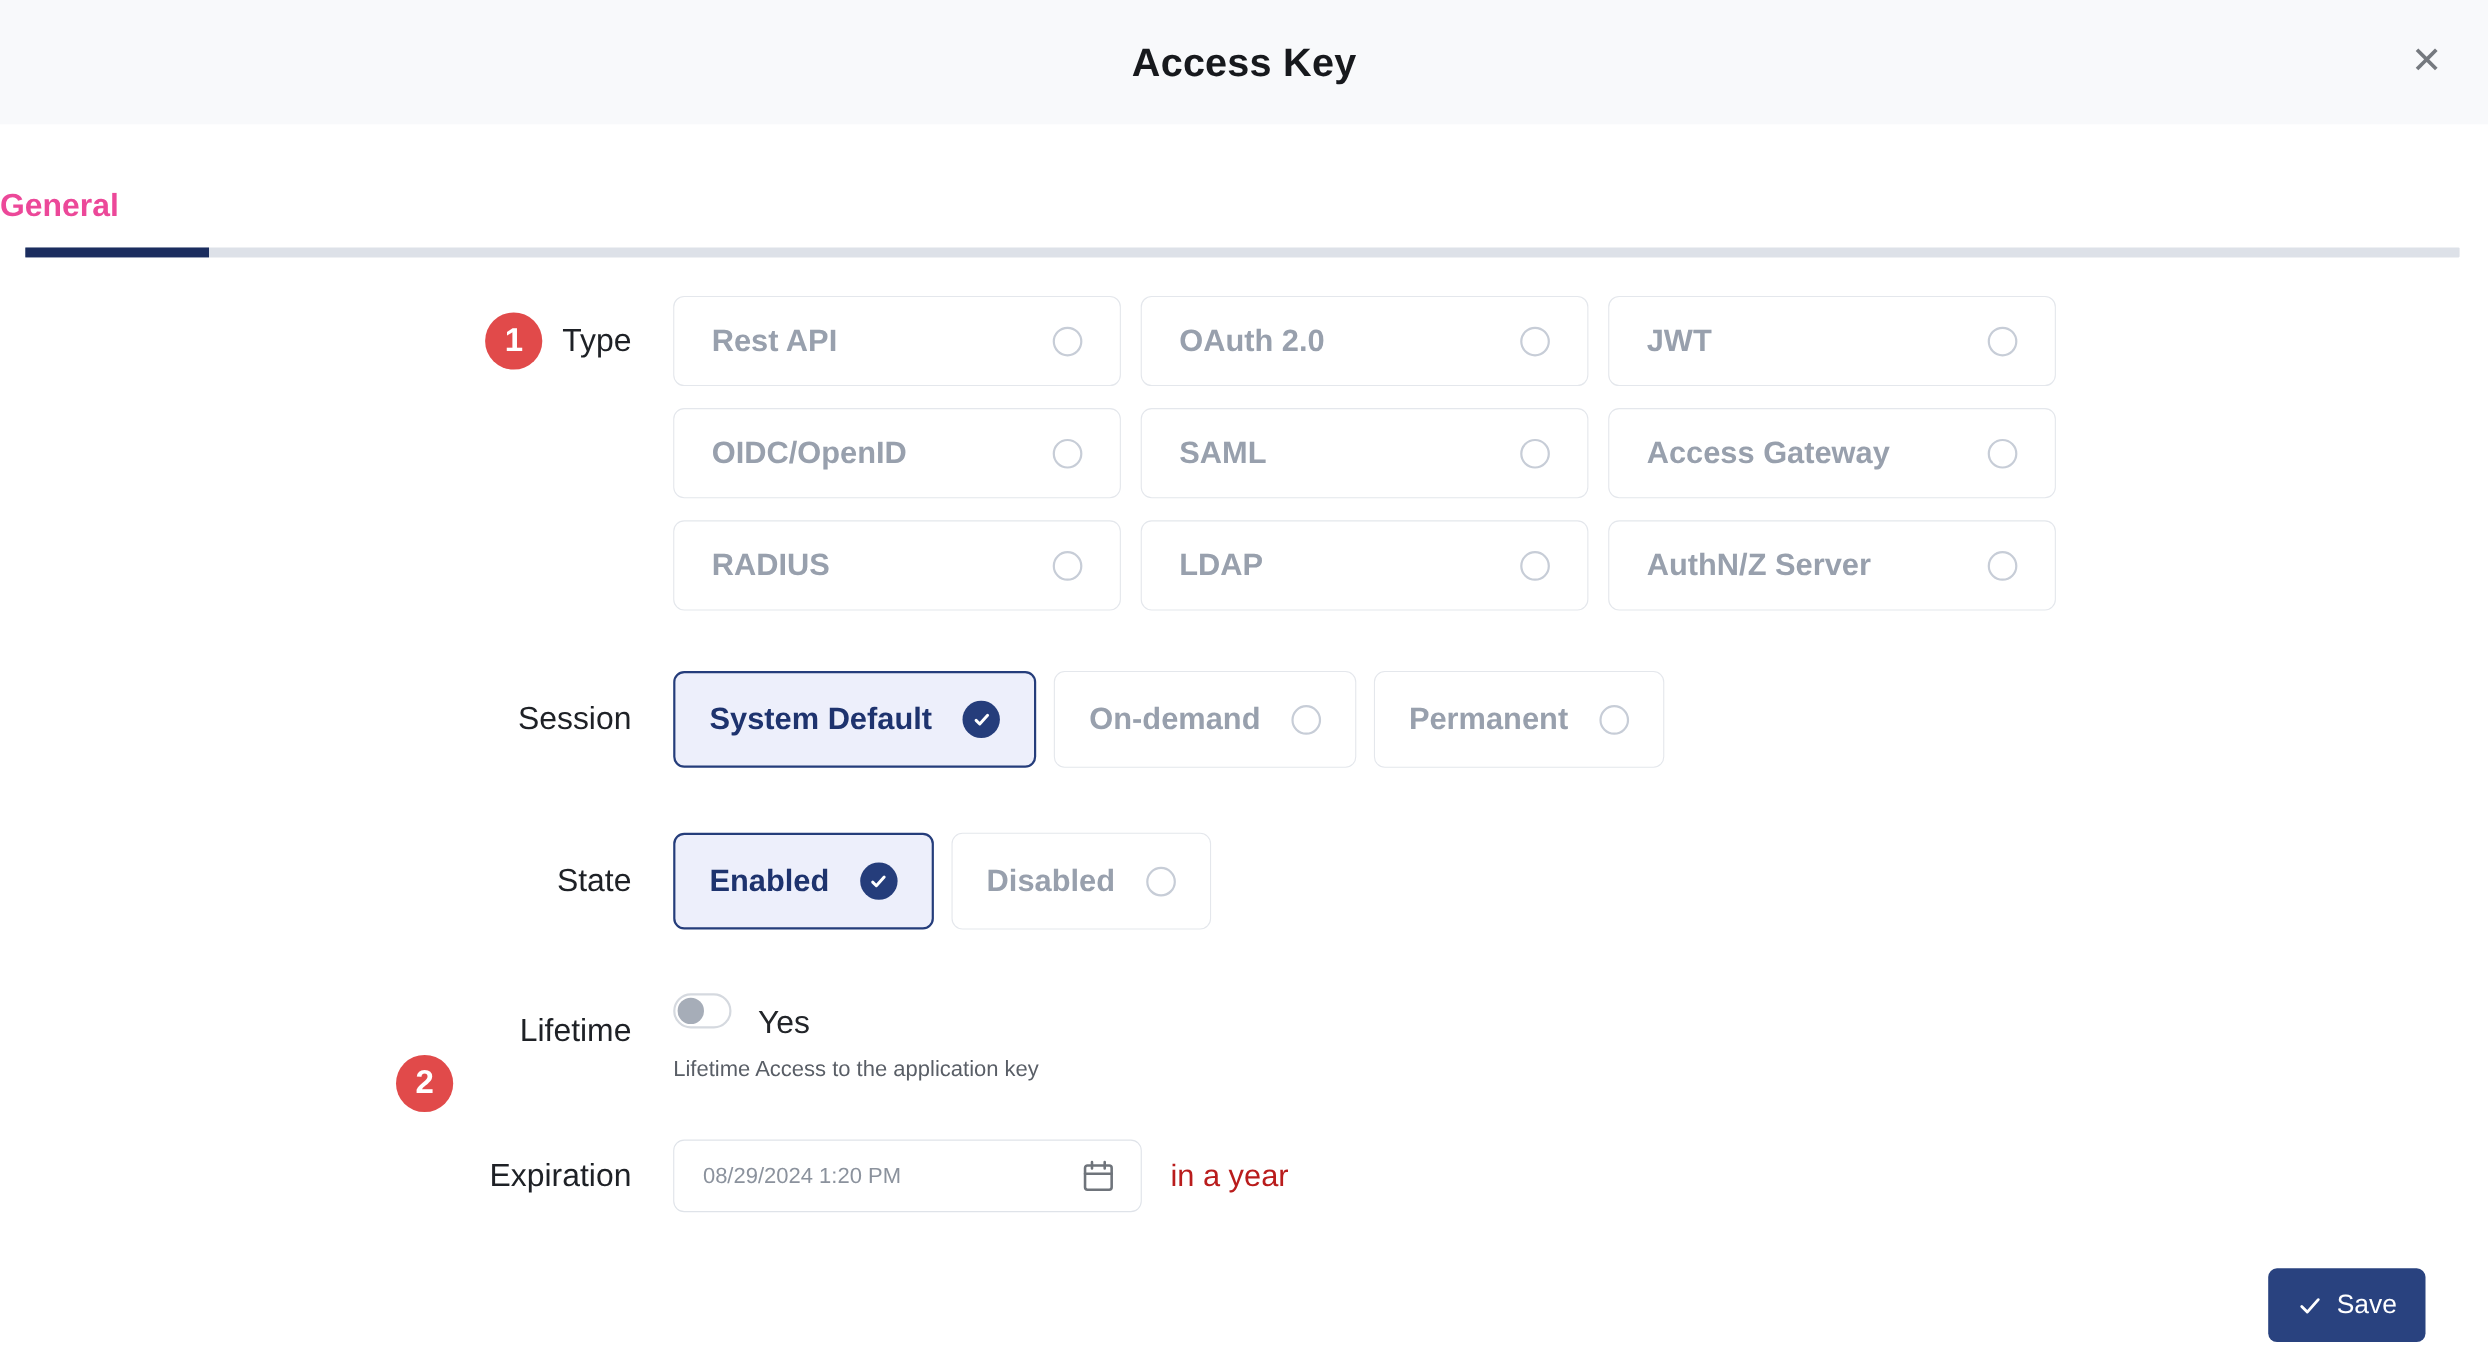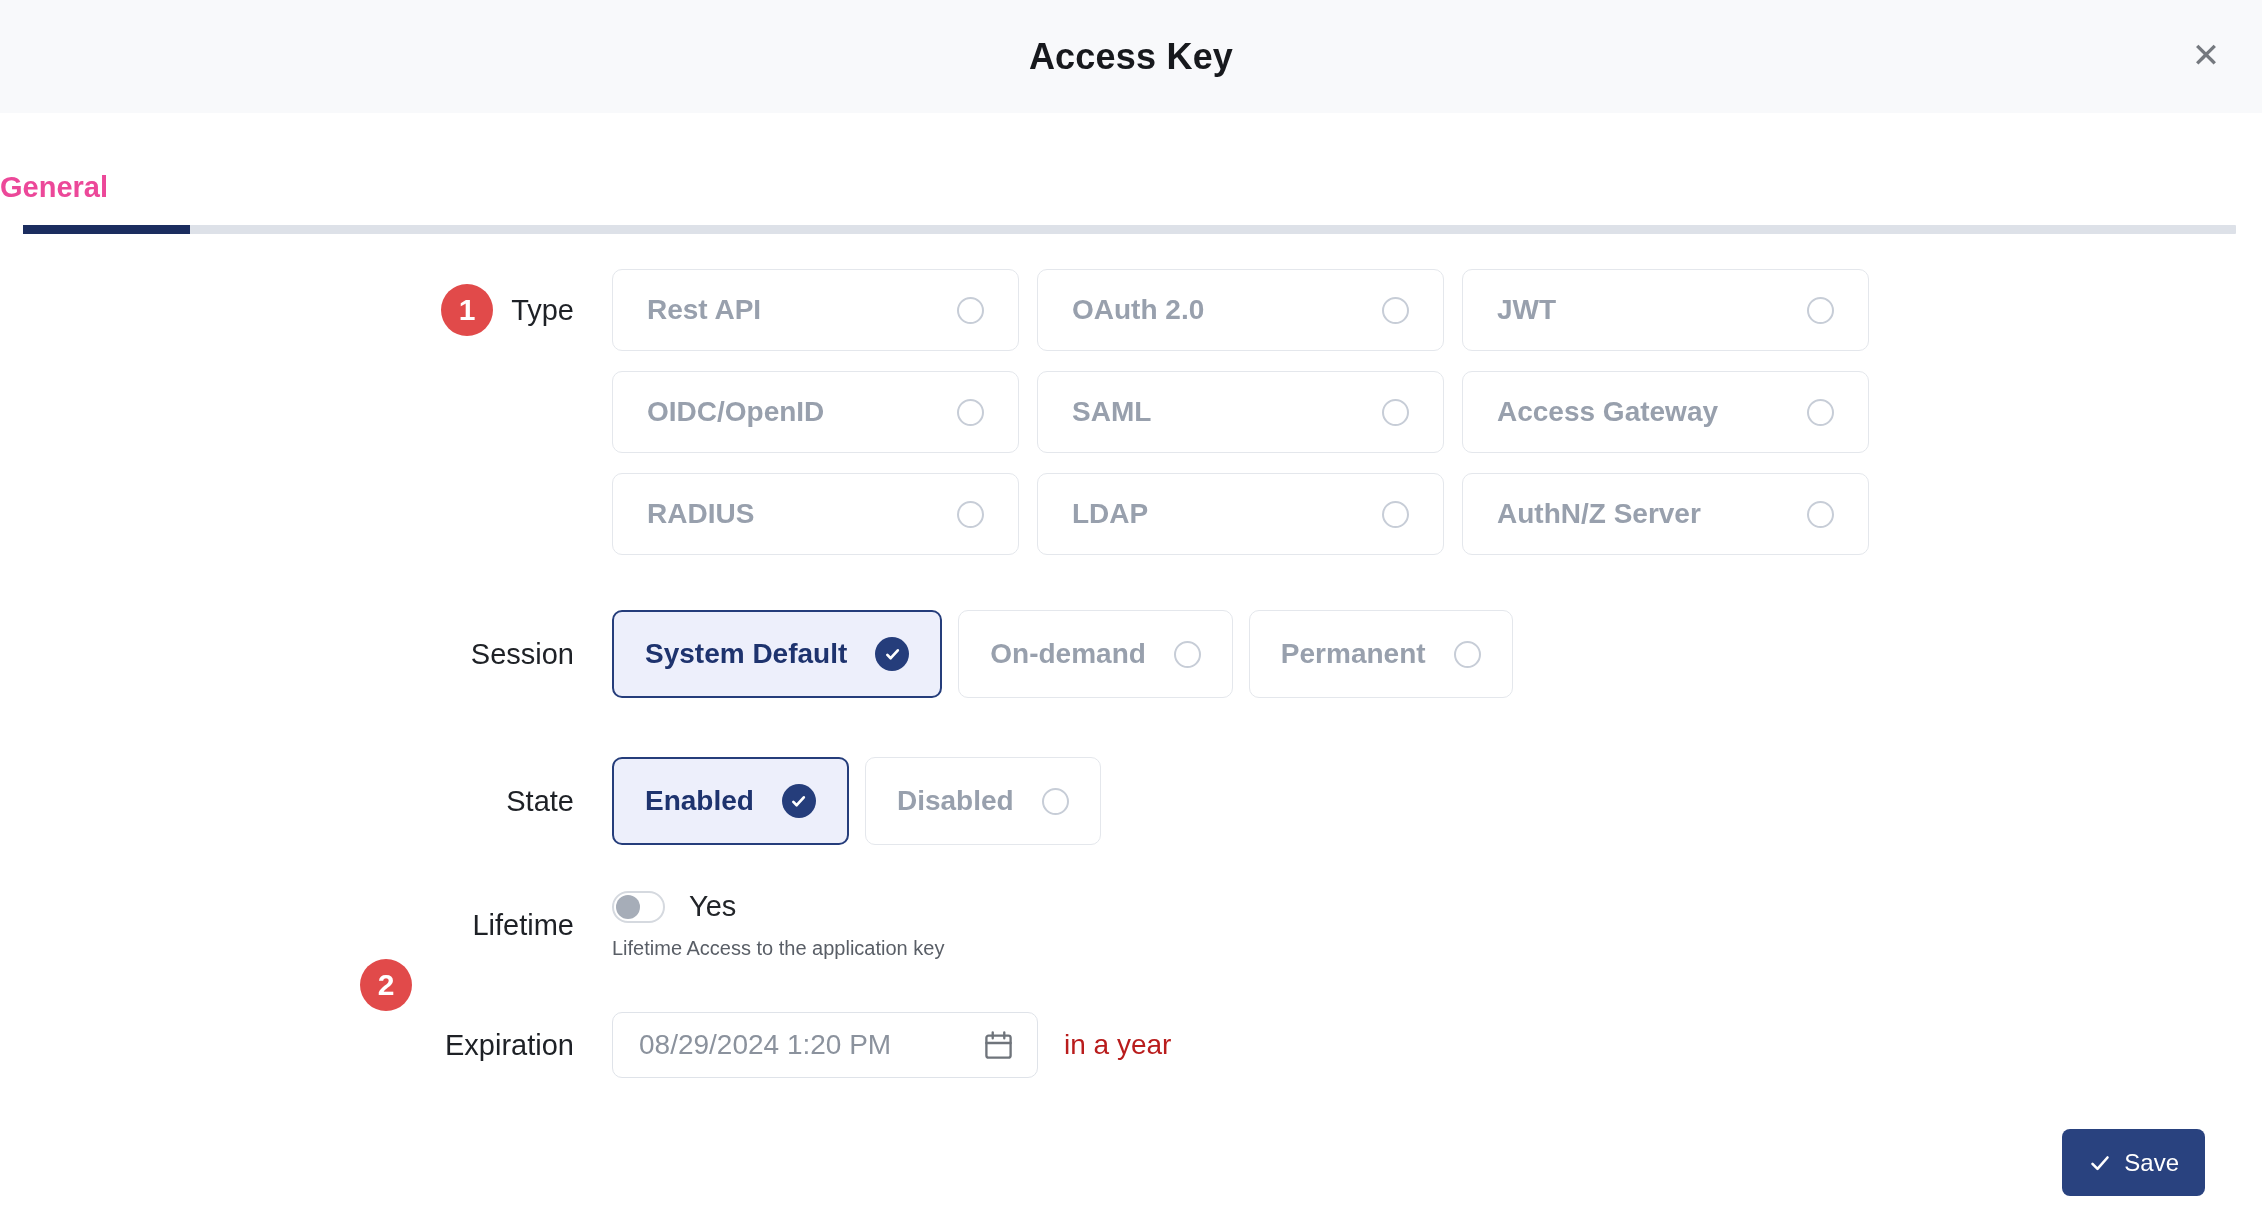--- a/index.html
+++ b/index.html
@@ -85,31 +85,31 @@
   .lifetime-cell { display:flex; flex-direction:column; }
   .toggle-line { display:flex; align-items:center; gap:24px; }
   .toggle {
     width:53px; height:32px; border-radius:17px; background:#ffffff;
     border:2px solid #d5d9df; position:relative; cursor:pointer;
   }
   .toggle-knob {
     position:absolute; left:2px; top:2px; width:24px; height:24px;
     border-radius:50%; background:#a6adb8;
   }
-  .toggle-value { font-size:29px; color:#222529; }
+  .toggle-value { font-size:29px; color:#222529;margin-top:24px; }
   .lifetime-desc { margin-top:14px; font-size:20px; color:#595e66; }
 
   
   .expiration-cell { display:flex; align-items:center; }
   .date-input {
     width:426px; height:66px; border:1.5px solid #dfe3e9; border-radius:10px; background:#fff;
     display:flex; align-items:center; justify-content:space-between;
     padding:0 22px 0 26px; cursor:text;
   }
-  .date-value { font-size:28px; color:#8b929d; }
+  .date-value { font-size:20px; color:#8b929d; }
   .calendar-icon { width:33px; height:33px; display:block; }
   .date-hint { margin-left:26px; font-size:28px; color:#b91c1c; }
 
   
   .modal-footer { margin-top:51px; display:flex; justify-content:flex-end; padding-right:57px; }
   .save-btn {
     height:67px; min-width:135px; background:#29427f; border:none; border-radius:8px;
     display:inline-flex; align-items:center; justify-content:center; gap:12px;
     padding:0 26px; color:#ffffff; font-size:24px; font-weight:500; cursor:pointer;
     font-family:"Liberation Sans", sans-serif;

